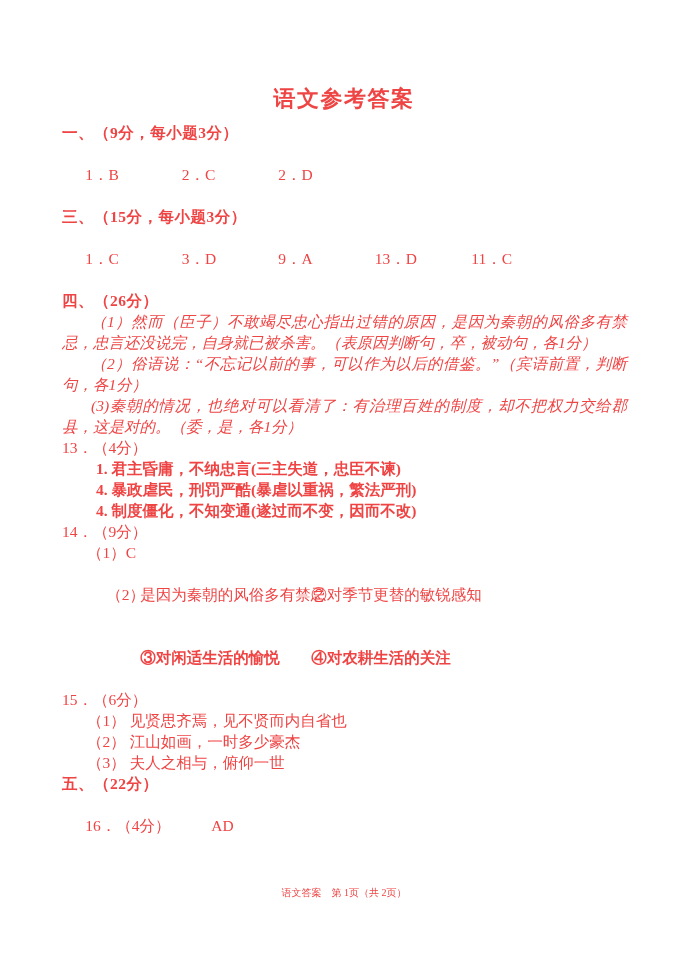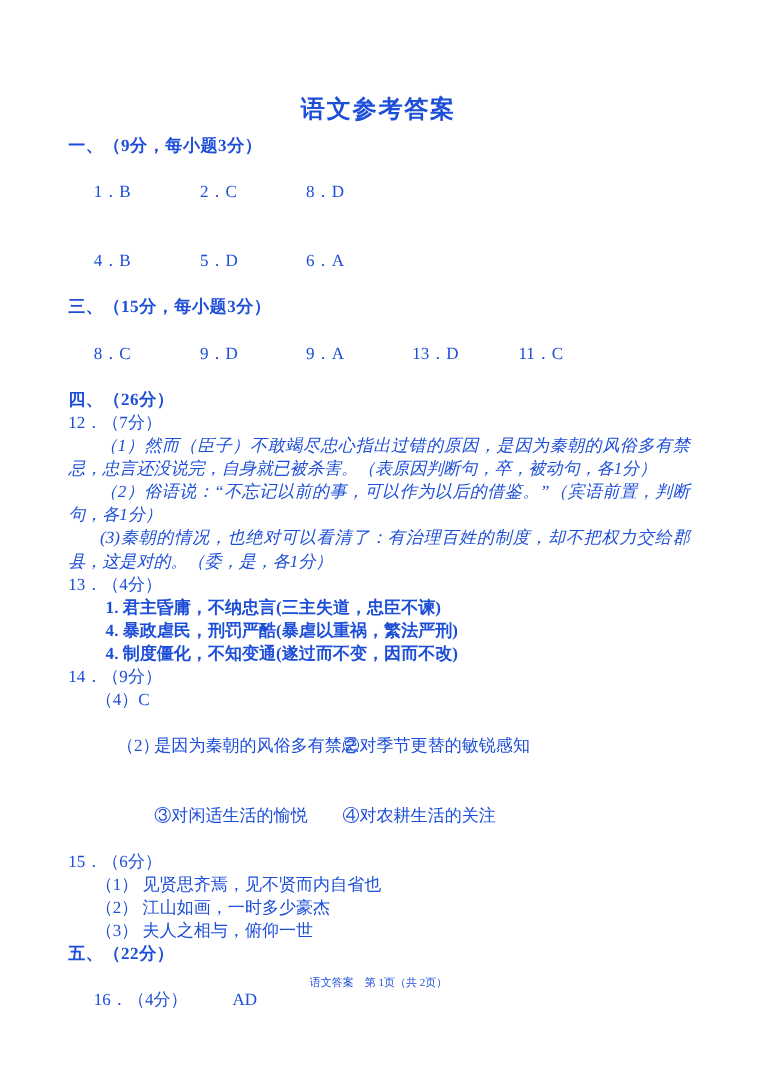--- a/index.html
+++ b/index.html
@@ -1,79 +1,75 @@
 <!DOCTYPE html>
 <html><head>
 <meta charset="utf-8">
 <style>
   html,body{margin:0;padding:0;background:#ffffff;}
   .page{
-    position:relative;width:688px;height:972px;background:#ffffff;color:#1d4ed8;
+    position:relative;width:688px;height:972px;background:#ffffff;color:#ef4444;
     font-family:"Liberation Serif","DejaVu Serif",serif;overflow:hidden;
   }
   .title{
     position:absolute;top:84px;left:0;width:100%;text-align:center;
     font-size:22px;font-weight:bold;letter-spacing:1.5px;
   }
   .content{position:absolute;left:62px;top:122px;width:565px;}
   .ln{font-size:15.5px;line-height:21px;white-space:pre-wrap;}
   .bold{font-weight:bold;letter-spacing:0.5px;}
   .just{text-align:justify;font-style:italic;}
   .ind{text-indent:29px;}
   .nowrap{white-space:pre;}
   .ans{display:inline-block;width:96.5px;}
   .item13{padding-left:34px;font-weight:bold;}
   .item15{padding-left:25px;}
   .optline1{padding-left:21px;}
   .optprefix{display:inline-block;width:34px;}
   .optcol{display:inline-block;width:171px;}
-  .optline2{padding-left:55px;}
+  .optline2{padding-left:55px;font-weight:bold;}
   .q16label{display:inline-block;width:126px;}
   .footer{
     position:absolute;top:886px;left:0;width:100%;text-align:center;
     font-size:10px;white-space:pre;
   }
 </style>
 </head>
 <body>
 
 <div class="page">
 
   <div class="title">语文参考答案</div>
 
   <div class="content">
 
     <div class="ln bold">一、（9分，每小题3分）</div>
     <div class="ln nowrap">
-      <span class="ans">1．B</span><span class="ans">2．C</span><span class="ans">8．D</span>
+      <span class="ans">1．B</span><span class="ans">2．C</span><span class="ans">2．D</span>
     </div>
 
-    <div class="ln nowrap">
-      <span class="ans">4．B</span><span class="ans">5．D</span><span class="ans">6．A</span>
-    </div>
 
     <div class="ln bold">三、（15分，每小题3分）</div>
     <div class="ln nowrap">
-      <span class="ans">8．C</span><span class="ans">9．D</span><span class="ans">9．A</span><span class="ans">13．D</span><span class="ans">11．C</span>
+      <span class="ans">1．C</span><span class="ans">3．D</span><span class="ans">9．A</span><span class="ans">13．D</span><span class="ans">11．C</span>
     </div>
 
     <div class="ln bold">四、（26分）</div>
 
-    <div class="ln">12．（7分）</div>
     <div class="ln just ind">（1）然而（臣子）不敢竭尽忠心指出过错的原因，是因为秦朝的风俗多有禁忌，忠言还没说完，自身就已被杀害。（表原因判断句，卒，被动句，各1分）</div>
     <div class="ln just ind">（2）俗语说：“不忘记以前的事，可以作为以后的借鉴。”（宾语前置，判断句，各1分）</div>
     <div class="ln just ind">(3)秦朝的情况，也绝对可以看清了：有治理百姓的制度，却不把权力交给郡县，这是对的。（委，是，各1分）</div>
 
     <div class="ln">13．（4分）</div>
     <div class="ln nowrap item13">1. 君主昏庸，不纳忠言(三主失道，忠臣不谏)</div>
     <div class="ln nowrap item13">4. 暴政虐民，刑罚严酷(暴虐以重祸，繁法严刑)</div>
     <div class="ln nowrap item13">4. 制度僵化，不知变通(遂过而不变，因而不改)</div>
 
     <div class="ln">14．（9分）</div>
-    <div class="ln item15">（4）C</div>
+    <div class="ln item15">（1）C</div>
     <div class="ln nowrap optline1">
       <span class="optprefix">（2）</span><span class="optcol">是因为秦朝的风俗多有禁忌</span><span>②对季节更替的敏锐感知</span>
     </div>
     <div class="ln nowrap optline2">
       <span class="optcol">③对闲适生活的愉悦</span><span>④对农耕生活的关注</span>
     </div>
 
     <div class="ln">15．（6分）</div>
     <div class="ln nowrap item15">（1） 见贤思齐焉，见不贤而内自省也</div>
     <div class="ln nowrap item15">（2） 江山如画，一时多少豪杰</div>

